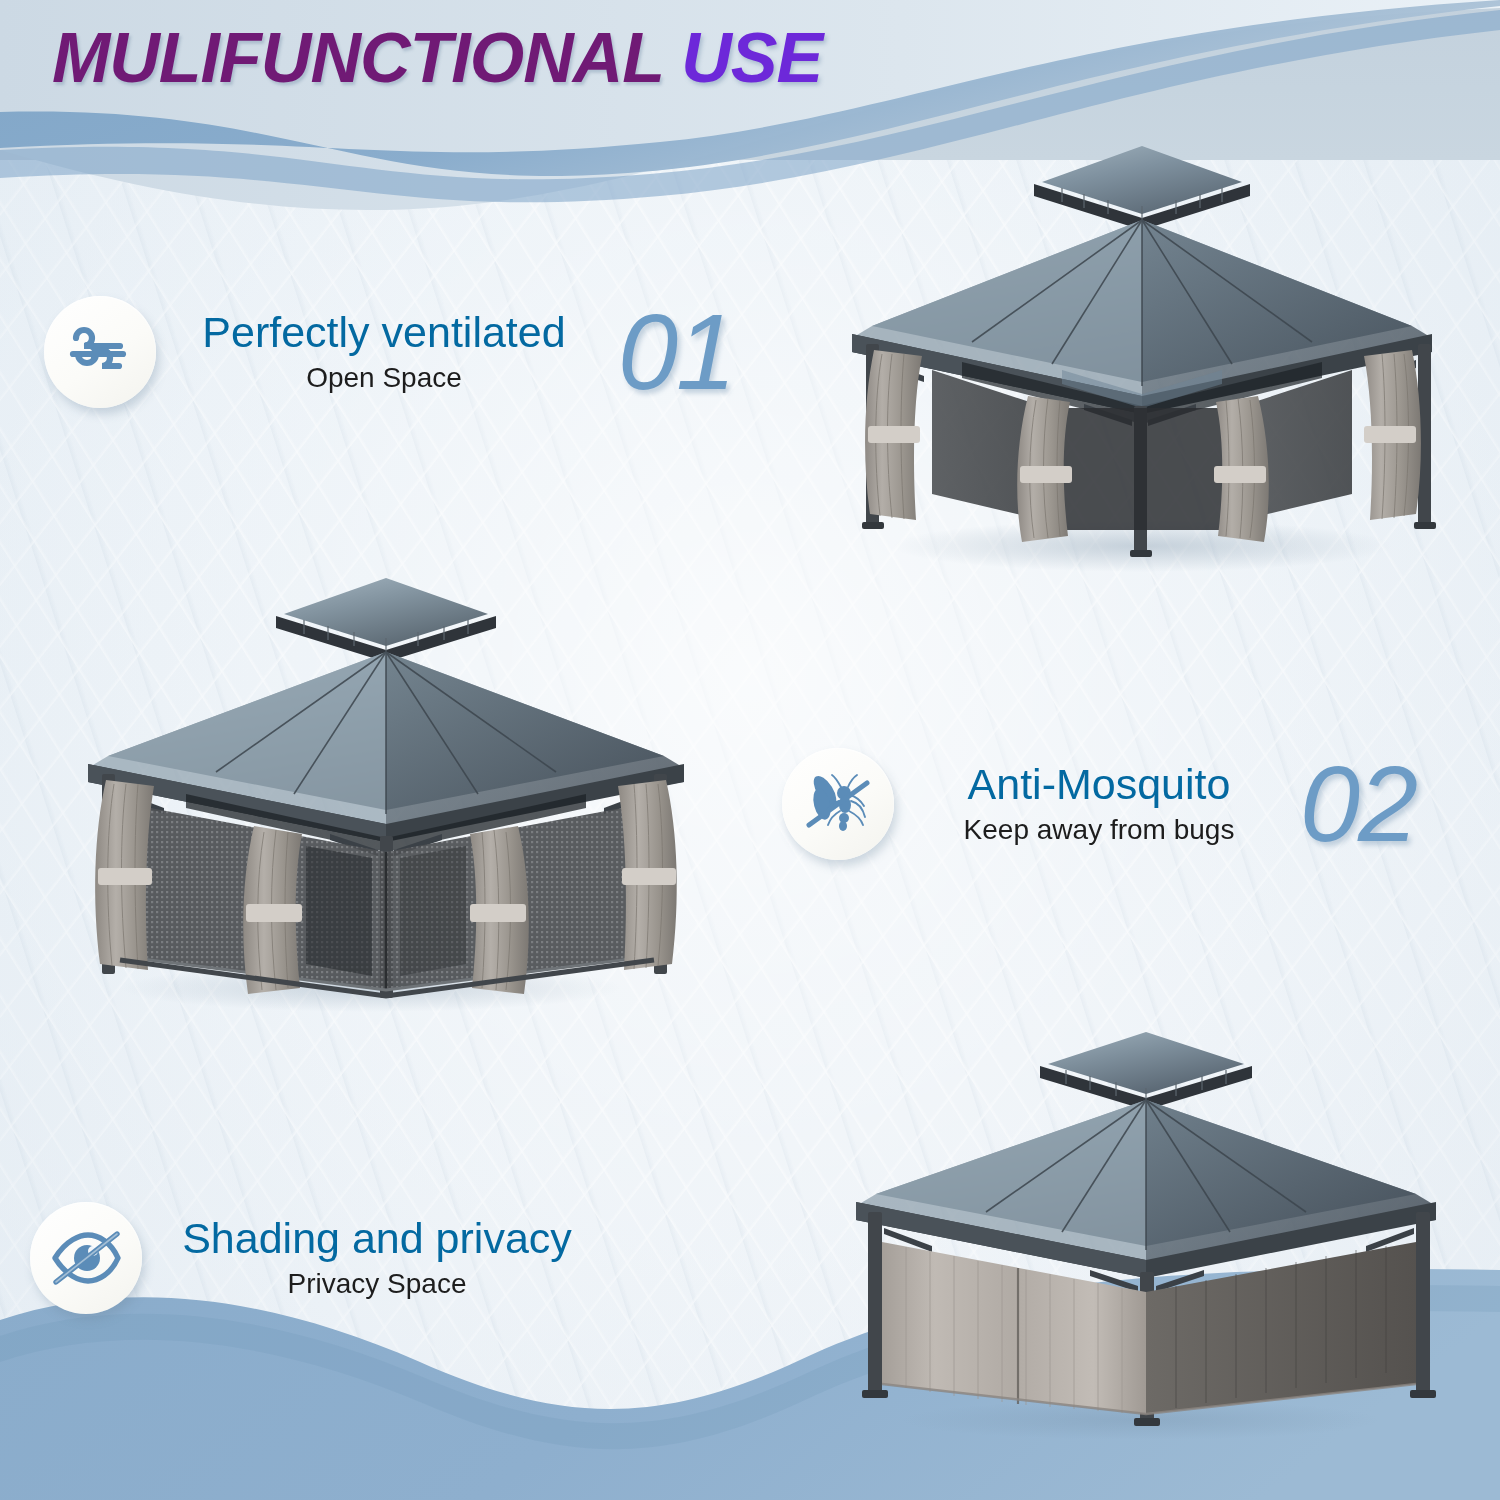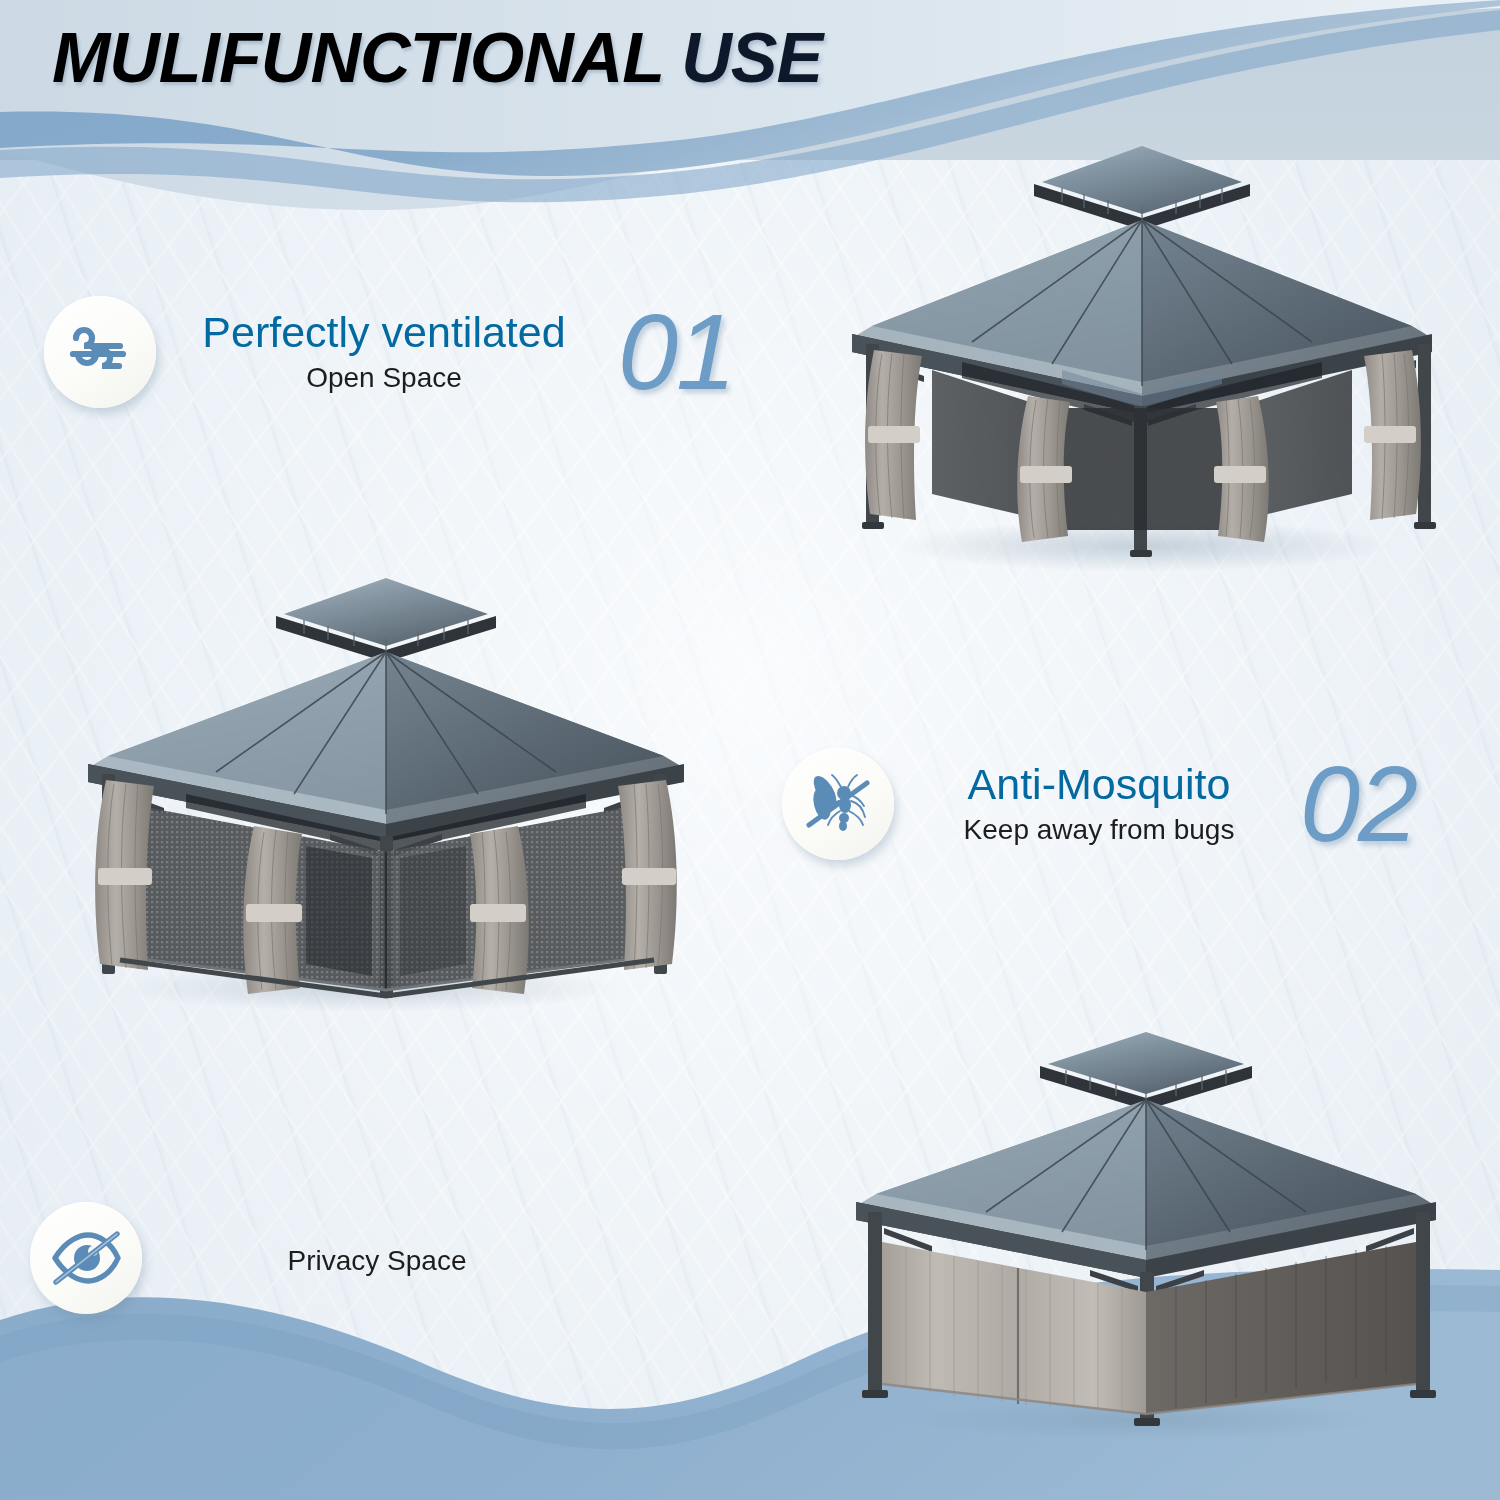--- a/index.html
+++ b/index.html
@@ -66,25 +66,25 @@
   .title {
     position:absolute; left:52px; top:18px;
     font-size:70px;
     font-weight:bold;
     font-style:italic;
     letter-spacing:-1px;
     white-space:nowrap;
     z-index:6;
   }
   .title .t-blue {
-    color:#000000;
+    color:#701a75;
     text-shadow:2px 3px 3px rgba(90,120,150,.30);
   }
   .title .t-white {
-    color:#0f172a;
+    color:#6d28d9;
     text-shadow:2px 3px 4px rgba(110,140,170,.45);
   }
 
   
   .bottom-wave {
     position:absolute; left:0; bottom:0;
     width:1500px; height:260px;
     z-index:1;
   }
 
@@ -633,17 +633,18 @@
 
           <circle cx="37" cy="29" r="13" fill="#5b8cb8"></circle>
           <circle cx="43" cy="22" r="5" fill="#ffffff" opacity="0.92"></circle>
 
           <line x1="6" y1="53" x2="67" y2="5" stroke="#5b8cb8" stroke-width="5.4" stroke-linecap="round"></line>
           <line x1="6" y1="53" x2="67" y2="5" stroke="#fbfbf8" stroke-width="1.6" stroke-linecap="round" opacity="0.45"></line>
         </svg>
       </span>
     </div>
     <div class="feature-text">
+      <div class="f-title">Shading and privacy</div>
       <div class="f-sub">Privacy Space</div>
     </div>
   </div>
 
 </div>
 
 </body></html>

